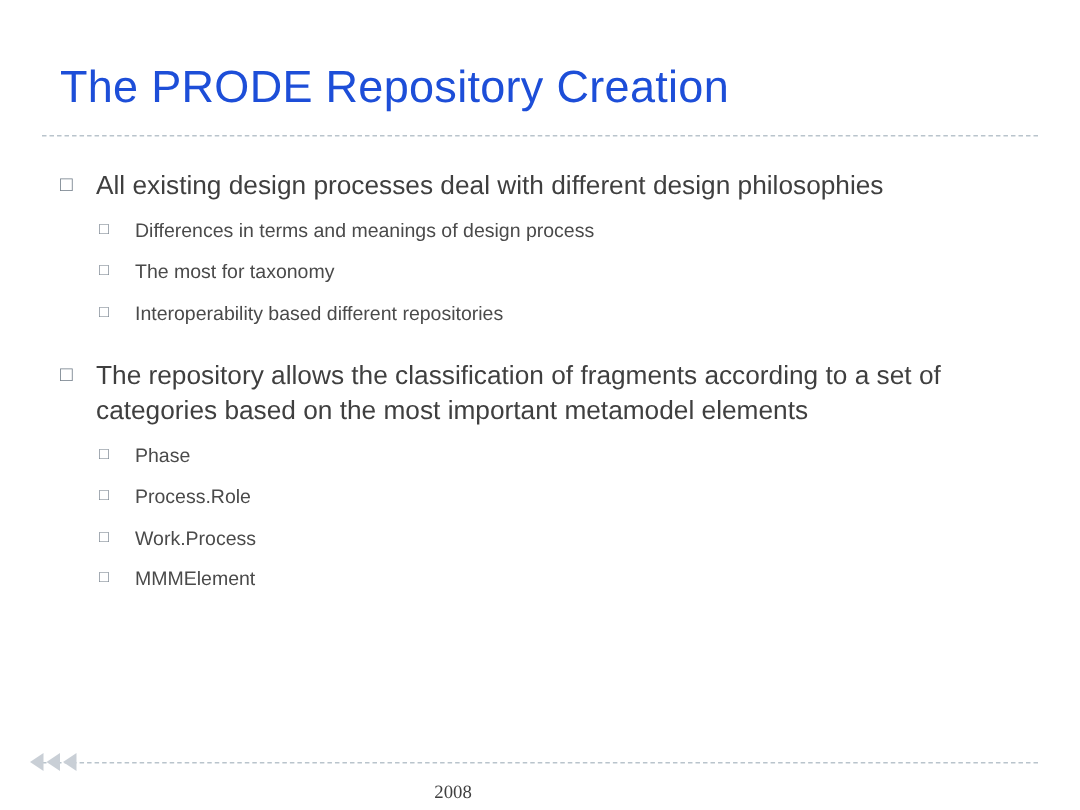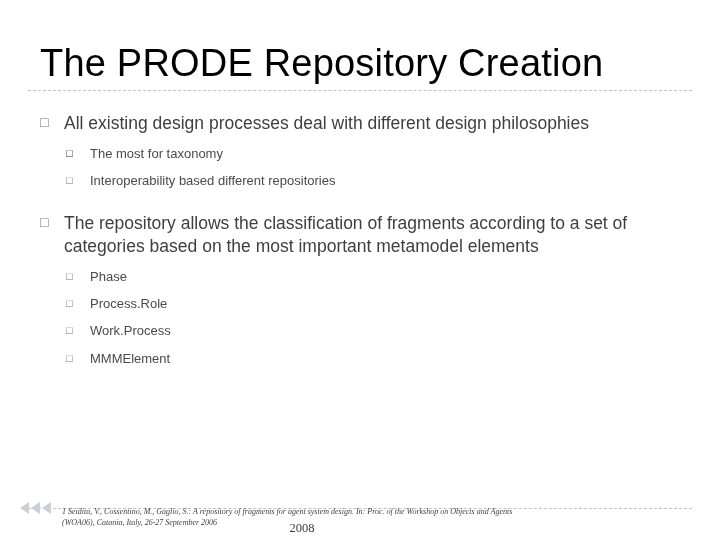--- a/index.html
+++ b/index.html
@@ -19,23 +19,23 @@
     left: 0; top: 0;
     width: 720px;
     height: 540px;
     background: #ffffff;
   }
   .title {
     position: absolute;
     left: 40px;
     top: 42px;
     width: 640px;
-    font-size: 38px;
+    font-size: 30px;
     font-weight: normal;
-    color: #000000;
+    color: #1d4ed8;
     letter-spacing: 0.2px;
     white-space: nowrap;
   }
   .title-rule {
     position: absolute;
     left: 28px;
     top: 90px;
     width: 664px;
     height: 0;
     border-top: 1px dashed #b9c4cc;
@@ -140,20 +140,21 @@
 
   <div class="body">
 
     <div class="lvl1">
       <span class="bullet">□</span>
       <span>All existing design processes deal with different design philosophies</span>
     </div>
 
     <div class="lvl2">
       <span class="bullet">□</span>
+      <span>Differences in  terms  and meanings of design process</span>
     </div>
     <div class="lvl2">
       <span class="bullet">□</span>
       <span>The most for taxonomy</span>
     </div>
     <div class="lvl2">
       <span class="bullet">□</span>
       <span>Interoperability based different repositories</span>
     </div>
 
@@ -186,21 +187,17 @@
   <div class="footer-rule"></div>
 
   <div class="footer-arrows">
     <svg width="44" height="16" viewBox="0 0 44 16" xmlns="http://www.w3.org/2000/svg">
       <polygon points="0,8 9,2 9,14" fill="#c9cfd6"></polygon>
       <polygon points="11,8 20,2 20,14" fill="#c9cfd6"></polygon>
       <polygon points="22,8 31,2 31,14" fill="#c9cfd6"></polygon>
     </svg>
   </div>
 
-  <div class="citation">
-    <span>1 Seidita, V., Cossentino, M., Gaglio, S.: A repository of fragments for agent system design. In: Proc. of the Workshop on Objects and Agents</span><br>
-    <span>(WOA06), Catania, Italy, 26-27 September 2006</span>
-  </div>
 
 
   <div class="year">2008</div>
 
 </div>
 
 </body></html>

